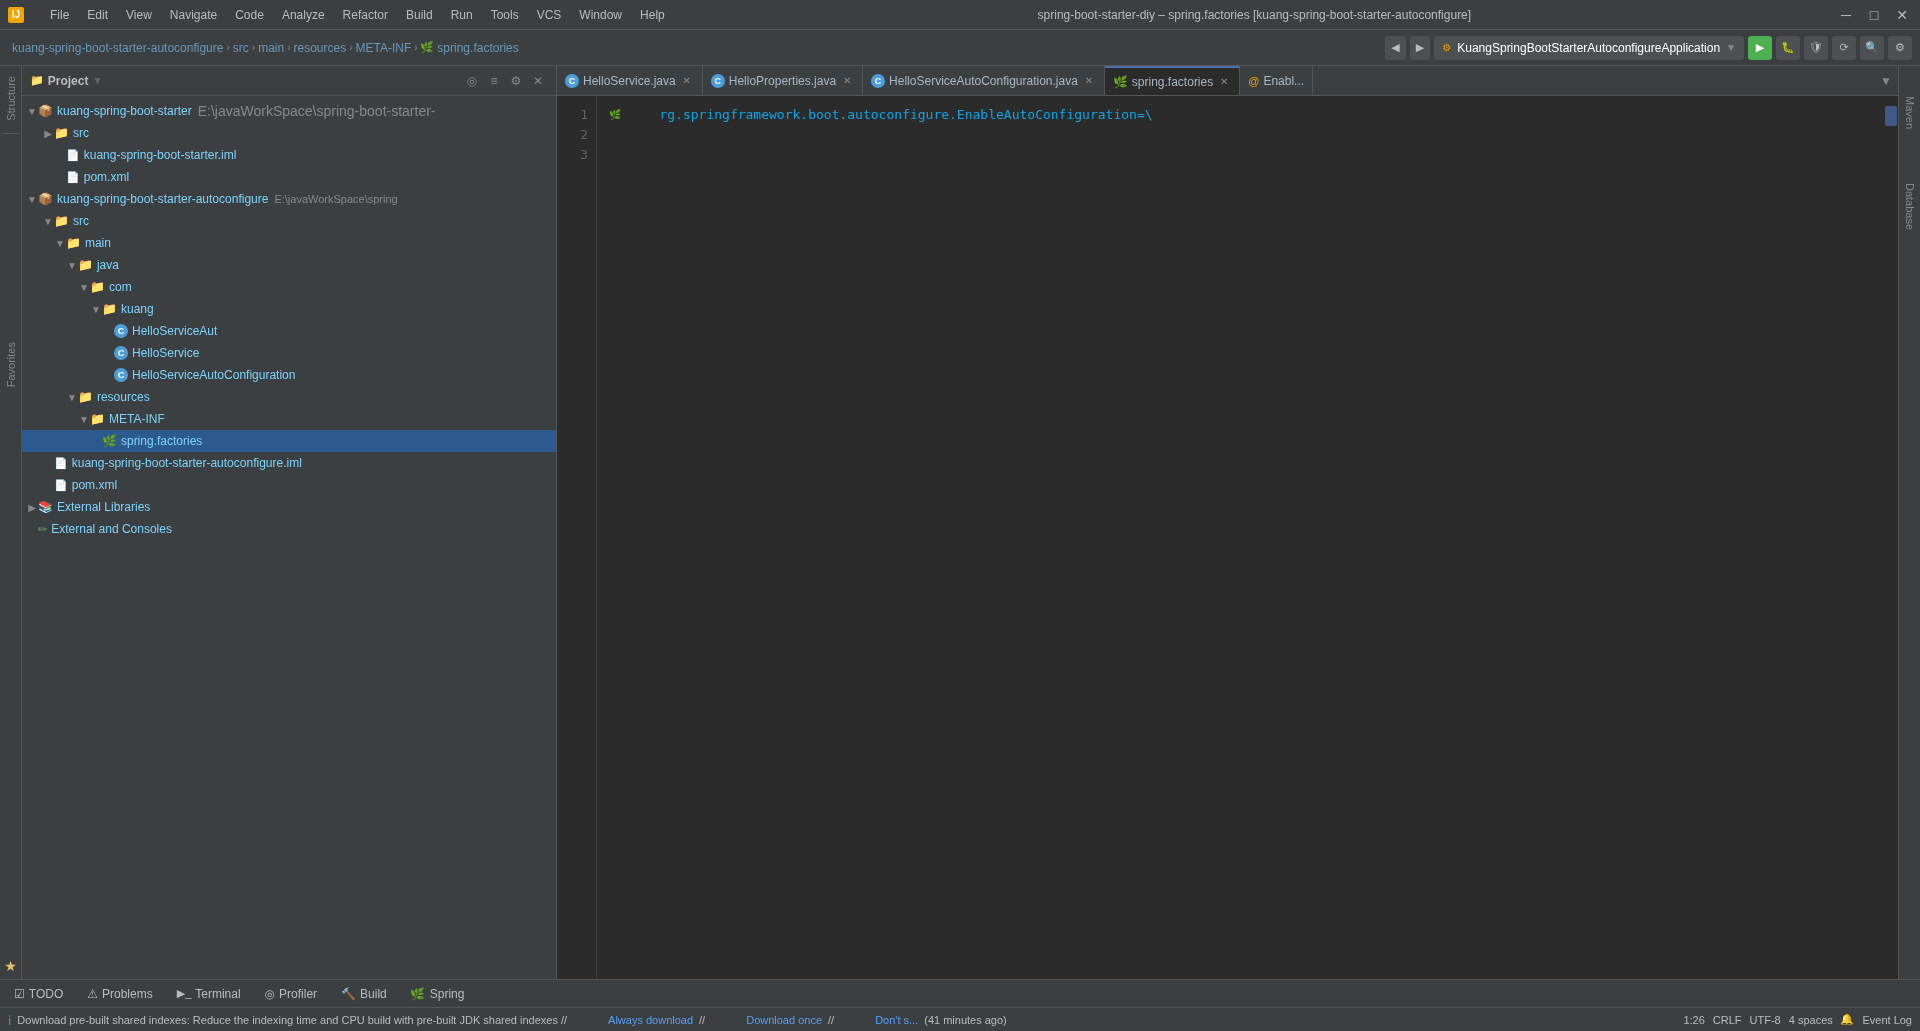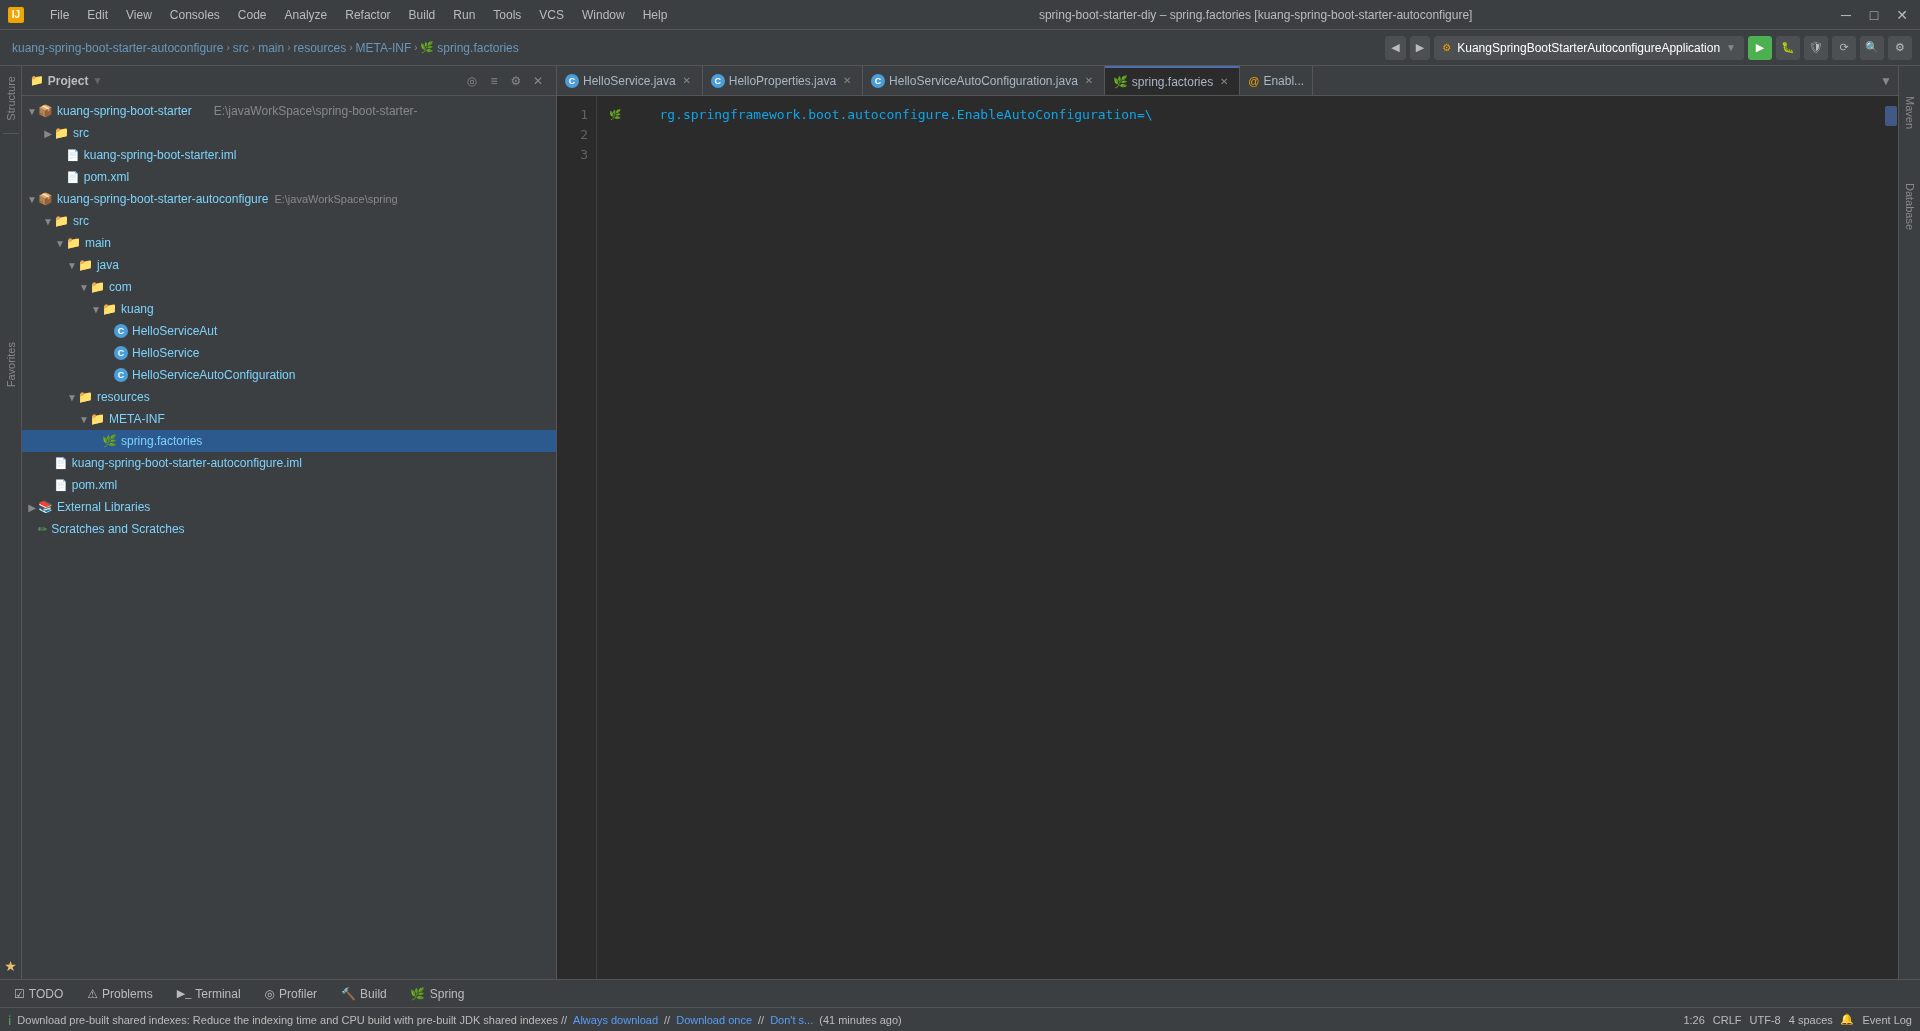--- a/index.html
+++ b/index.html
@@ -63,21 +63,21 @@
     .right-sidebar { width: 22px; background: #3c3f41; border-left: 1px solid #555; display: flex; flex-direction: column; align-items: center; padding: 4px 0; gap: 2px; }
 
     
     .bottom-bar { height: 28px; background: #3c3f41; display: flex; align-items: center; padding: 0 8px; gap: 12px; border-top: 1px solid #555; }
     .bottom-tab { display: flex; align-items: center; gap: 4px; padding: 2px 6px; color: #bbb; cursor: pointer; font-size: 12px; border-radius: 3px; }
 
     
     .status-bar { height: 24px; background: #3c3f41; display: flex; align-items: center; padding: 0 8px; gap: 8px; border-top: 1px solid #555; font-size: 11px; color: #bbb; }
     .status-info { flex: 1; display: flex; align-items: center; gap: 6px; }
     .status-right { display: flex; align-items: center; gap: 8px; }
-    .download-link { color: #589df6; cursor: pointer; }
+    .download-link { color: #589df6; cursor: pointer; margin-left: 35px; }
 
     .breadcrumb-path { display: flex; align-items: center; background: #3c3f41; padding: 0 4px; border-radius: 3px; }
     .breadcrumb-item { color: #6897bb; font-size: 12px; }
     .breadcrumb-arrow { color: #888; margin: 0 3px; font-size: 10px; }
 
     
     ::-webkit-scrollbar { width: 8px; height: 8px; }
     ::-webkit-scrollbar-track { background: #2b2b2b; }
     ::-webkit-scrollbar-thumb { background: #555; border-radius: 4px; }
 
@@ -86,21 +86,21 @@
 </head>
 <body>
 
 <div class="title-bar">
   <div class="title-bar-left">
     <div class="title-bar-icon">IJ</div>
     <div class="title-bar-menus">
       <span class="menu-item">File</span>
       <span class="menu-item">Edit</span>
       <span class="menu-item">View</span>
-      <span class="menu-item">Consoles</span>
+      <span class="menu-item">Navigate</span>
       <span class="menu-item">Code</span>
       <span class="menu-item">Analyze</span>
       <span class="menu-item">Refactor</span>
       <span class="menu-item">Build</span>
       <span class="menu-item">Run</span>
       <span class="menu-item">Tools</span>
       <span class="menu-item">VCS</span>
       <span class="menu-item">Window</span>
       <span class="menu-item">Help</span>
     </div>
@@ -170,21 +170,21 @@
         <div class="panel-btn">✕</div>
       </div>
     </div>
     <div class="panel-content">
       <div class="tree">
 
         <div class="tree-item" style="padding-left:4px;">
           <span class="tree-arrow">▼</span>
           <span style="margin-right:4px; font-size:12px;">📦</span>
           <span class="tree-label">kuang-spring-boot-starter</span>
-          <span class="tree-label gray" style="margin-left:22px; font-size:12px;">E:\javaWorkSpace\spring-boot-starter-</span>
+          <span class="tree-label gray" style="margin-left:6px; font-size:14px;">E:\javaWorkSpace\spring-boot-starter-</span>
         </div>
 
         <div class="tree-item" style="padding-left:20px;">
           <span class="tree-arrow">▶</span>
           <span style="margin-right:4px; color:#e8bf6a;">📁</span>
           <span class="tree-label">src</span>
         </div>
 
         <div class="tree-item" style="padding-left:32px;">
           <span style="width:12px;"></span>
@@ -285,21 +285,21 @@
 
         <div class="tree-item" style="padding-left:4px;">
           <span class="tree-arrow">▶</span>
           <span style="margin-right:4px; color:#e8bf6a; font-size:12px;">📚</span>
           <span class="tree-label">External Libraries</span>
         </div>
 
         <div class="tree-item" style="padding-left:4px;">
           <span style="width:12px;"></span>
           <span style="margin-right:4px; color:#6aaf6a; font-size:11px;">✏</span>
-          <span class="tree-label">Scratches and Scratches</span>
+          <span class="tree-label">External and Consoles</span>
         </div>
 
       </div>
     </div>
   </div>
 
   <div class="editor-area">
 
     <div class="tabs-bar">
 

